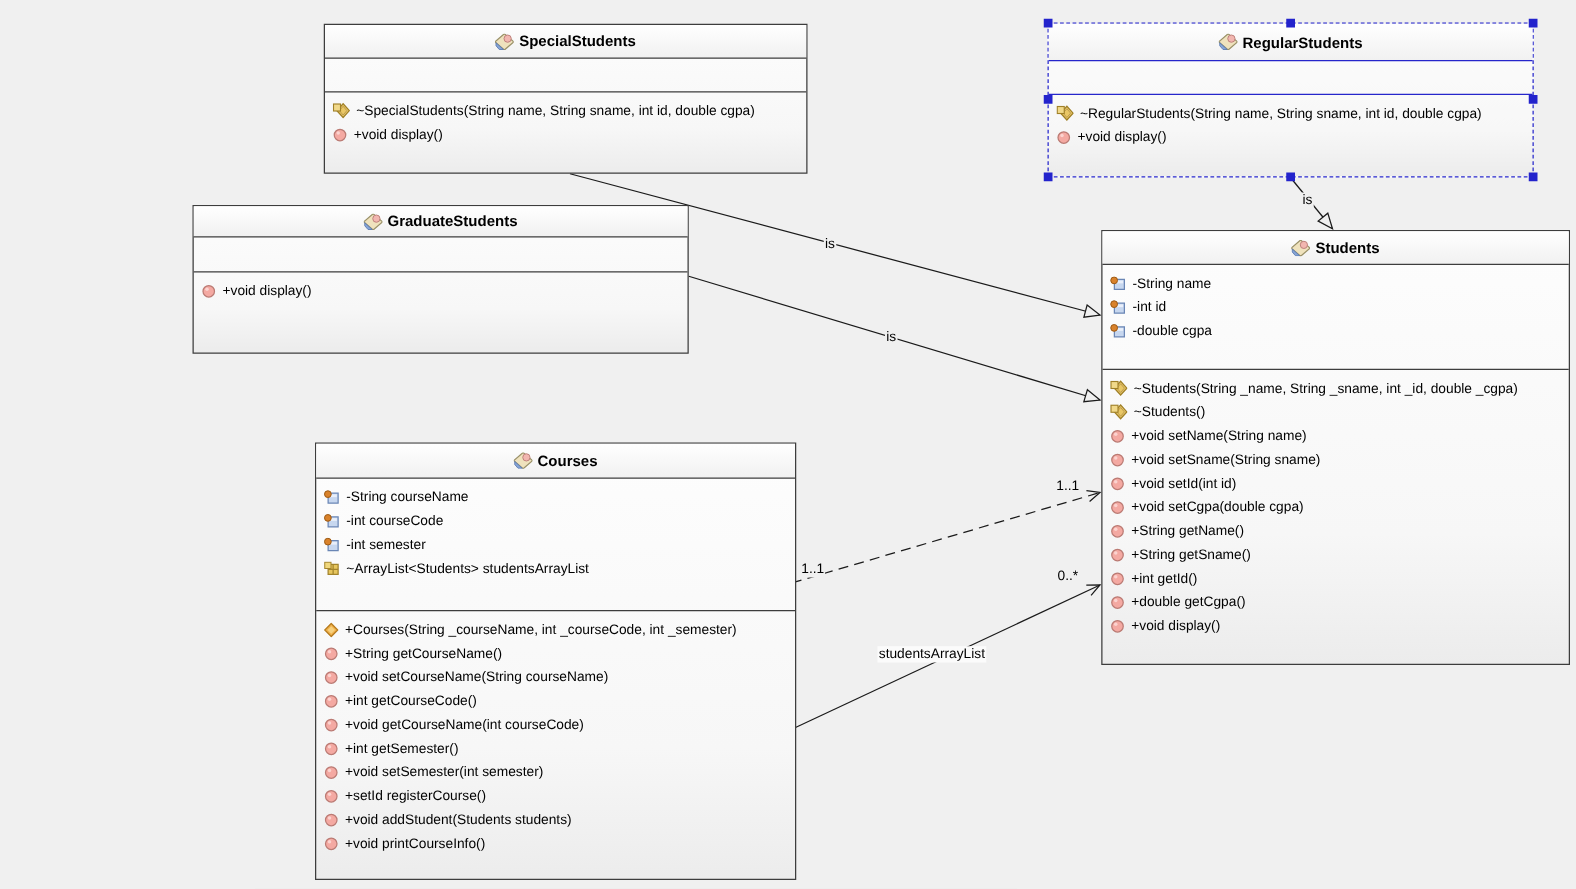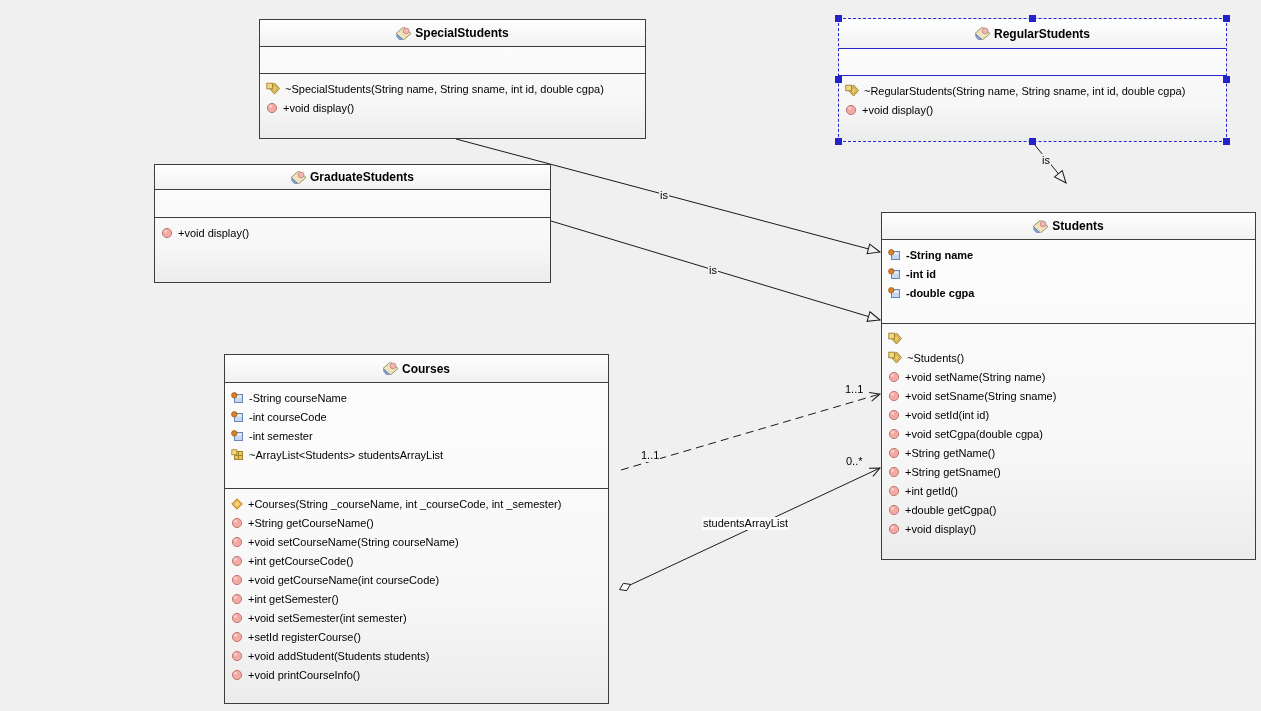--- a/index.html
+++ b/index.html
@@ -154,32 +154,32 @@
           <span class="icon">
             <svg width="12" height="12" viewBox="0 0 12 12">
               <circle cx="6" cy="6" r="4.6" fill="#f4a9a2" stroke="#bb7b74" stroke-width="1"></circle>
               <circle cx="4.6" cy="4.4" r="1.4" fill="#fbd3cf"></circle>
             </svg>
           </span>
           <span>+void display()</span>
         </div>
       </div>
     </div>
-    <div class="uml-class" style="left: 881px; top: 184px; width: 375px; height: 348px; margin-top: 28px;">
+    <div class="uml-class" style="left: 881px; top: 184px; width: 375px; height: 348px;">
       <div class="cls-header" style="height: 27px;">
         <span class="icon">
           <svg width="15" height="13" viewBox="0 0 15 13">
             <path d="M7.5 0 L15 6.5 L7.5 13 L0 6.5 Z" fill="#efe2bd" stroke="#9a9168" stroke-width="1"></path>
             <path d="M0.8 7.2 L6.8 12.6 L3.4 12.6 L0.8 9.6 Z" fill="#86a4d6" stroke="#5a7ab0" stroke-width="0.7"></path>
             <circle cx="10.1" cy="3.9" r="2.9" fill="#f2b6b0" stroke="#bf837d" stroke-width="0.8"></circle>
           </svg>
         </span>
         <span class="cls-title">Students</span>
       </div>
-      <div class="cls-section" style="height: 84px; font-weight: bold;">
+      <div class="cls-section" style="height: 84px;">
         <div class="member">
           <span class="icon">
             <svg width="13" height="12" viewBox="0 0 13 12">
               <rect x="3.5" y="2.5" width="8" height="8" fill="#c7d7ef" stroke="#6a86b5"></rect>
               <rect x="4.5" y="3.5" width="6" height="2.2" fill="#e9effa"></rect>
               <circle cx="3.3" cy="3.3" r="2.7" fill="#d9822b" stroke="#9c5a14" stroke-width="0.8"></circle>
             </svg>
           </span>
           <span>-String name</span>
         </div>
@@ -206,20 +206,21 @@
       </div>
       <div class="cls-section last">
         <div class="member">
           <span class="icon">
             <svg width="14" height="13" viewBox="0 0 14 13">
               <path d="M8.5 1 L13.5 6.5 L8.5 12 L3.5 6.5 Z" fill="#e9c766" stroke="#a08028" stroke-width="1"></path>
               <path d="M8.5 3 L11.5 6.5 L8.5 10 L5.5 6.5 Z" fill="none" stroke="#b6954a" stroke-width="0.7"></path>
               <rect x="0.8" y="1.2" width="5.6" height="5.6" fill="#f1d98a" stroke="#a08028" stroke-width="0.9"></rect>
             </svg>
           </span>
+          <span>~Students(String _name, String _sname, int _id, double _cgpa)</span>
         </div>
         <div class="member">
           <span class="icon">
             <svg width="14" height="13" viewBox="0 0 14 13">
               <path d="M8.5 1 L13.5 6.5 L8.5 12 L3.5 6.5 Z" fill="#e9c766" stroke="#a08028" stroke-width="1"></path>
               <path d="M8.5 3 L11.5 6.5 L8.5 10 L5.5 6.5 Z" fill="none" stroke="#b6954a" stroke-width="0.7"></path>
               <rect x="0.8" y="1.2" width="5.6" height="5.6" fill="#f1d98a" stroke="#a08028" stroke-width="0.9"></rect>
             </svg>
           </span>
           <span>~Students()</span>
@@ -300,21 +301,21 @@
           <span class="icon">
             <svg width="12" height="12" viewBox="0 0 12 12">
               <circle cx="6" cy="6" r="4.6" fill="#f4a9a2" stroke="#bb7b74" stroke-width="1"></circle>
               <circle cx="4.6" cy="4.4" r="1.4" fill="#fbd3cf"></circle>
             </svg>
           </span>
           <span>+void display()</span>
         </div>
       </div>
     </div>
-    <div class="uml-class" style="left: 224px; top: 354px; width: 385px; height: 350px;">
+    <div class="uml-class" style="left: 252px; top: 354px; width: 385px; height: 350px;">
       <div class="cls-header" style="height: 28px;">
         <span class="icon">
           <svg width="15" height="13" viewBox="0 0 15 13">
             <path d="M7.5 0 L15 6.5 L7.5 13 L0 6.5 Z" fill="#efe2bd" stroke="#9a9168" stroke-width="1"></path>
             <path d="M0.8 7.2 L6.8 12.6 L3.4 12.6 L0.8 9.6 Z" fill="#86a4d6" stroke="#5a7ab0" stroke-width="0.7"></path>
             <circle cx="10.1" cy="3.9" r="2.9" fill="#f2b6b0" stroke="#bf837d" stroke-width="0.8"></circle>
           </svg>
         </span>
         <span class="cls-title">Courses</span>
       </div>

